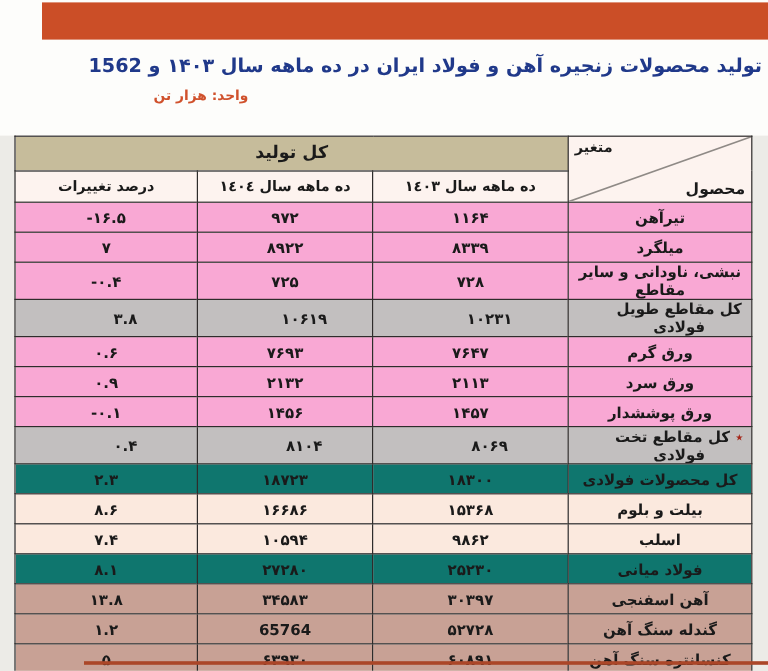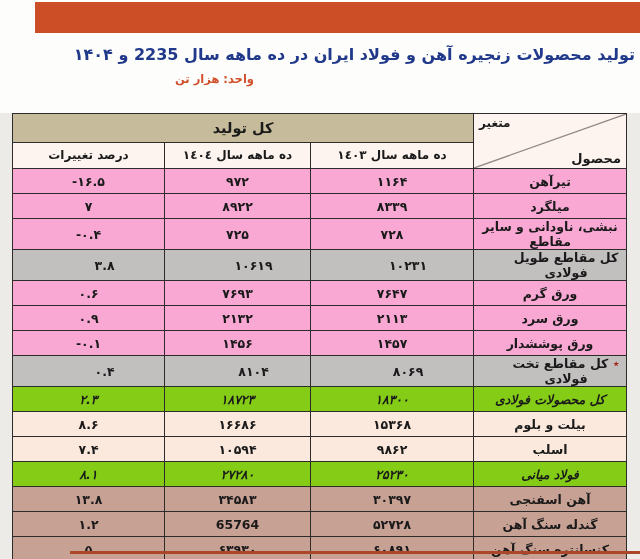--- a/index.html
+++ b/index.html
@@ -13,53 +13,53 @@
   .logo{position:absolute;left:42px;top:34px;width:96px;text-align:center;}
   .logo svg{display:block;margin:0 auto;}
   .logo-text{color:#c0342a;font-weight:bold;font-size:8px;line-height:9px;margin-top:1px;}
   .title{
     position:absolute;top:45px;right:5px;left:150px;
     direction:rtl;text-align:right;
     color:#20398a;font-weight:bold;font-size:16px;white-space:nowrap;
   }
   .unit{
     position:absolute;top:72px;left:128px;
-    direction:rtl;color:#d0512c;font-weight:bold;font-size:11.5px;margin-left:47px;
+    direction:rtl;color:#d0512c;font-weight:bold;font-size:11.5px;
   }
   table{
     position:absolute;left:12px;top:113px;width:614px;
     border-collapse:collapse;table-layout:fixed;
     font-weight:bold;color:#1a1a1a;
   }
   th,td{border:1px solid #2e2c2b;text-align:center;padding:0;overflow:hidden;}
   th.group{background:#c6bc9b;font-size:14.5px;height:27px;}
   tr.subhead th{background:#fdf3ef;font-size:12px;height:25px;}
   tbody td{height:24px;font-size:12.5px;}
   td.num{direction:ltr;}
   th.corner{background:#fdf3ef;padding:0;}
   .corner-inner{position:relative;width:100%;height:54px;}
   .corner-inner svg{position:absolute;left:0;top:0;width:100%;height:100%;}
   .c-top{position:absolute;top:2px;left:5px;font-size:12px;}
   .c-bottom{position:absolute;bottom:2px;right:5px;font-size:13px;}
   .band-pink td{background:#f9a8d4;}
   .band-gray td{background:#c2bfbf;padding-left:32px;}
-  .band-orange td{background:#84cc16;font-style:italic;}
+  .band-orange td{background:#0f766e;}
   .band-peach td{background:#fbe9de;}
   .band-tan td{background:#c8a195;}
   .marker{color:#a5281b;}
   .bottom-line{position:absolute;left:70px;right:0;top:551px;height:3px;background:#ab4628;}
 </style>
 </head>
 <body>
 
 <div class="header-band">
   <div class="topbar"></div>
 
 
-  <div class="title">تولید محصولات زنجیره آهن و فولاد ایران در ده ماهه سال 2235 و ۱۴۰۴</div>
+  <div class="title">تولید محصولات زنجیره آهن و فولاد ایران در ده ماهه سال ۱۴۰۳ و 1562</div>
   <div class="unit">واحد: هزار تن</div>
 </div>
 
 <table dir="rtl">
   <colgroup>
     <col style="width:153px">
     <col style="width:163px">
     <col style="width:146px">
     <col style="width:152px">
   </colgroup>

